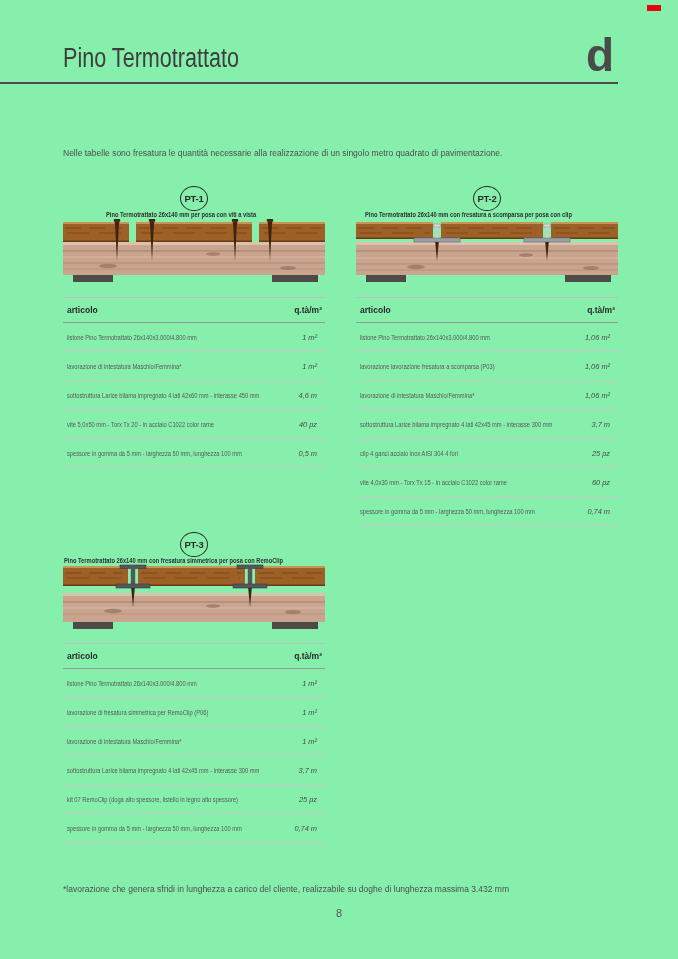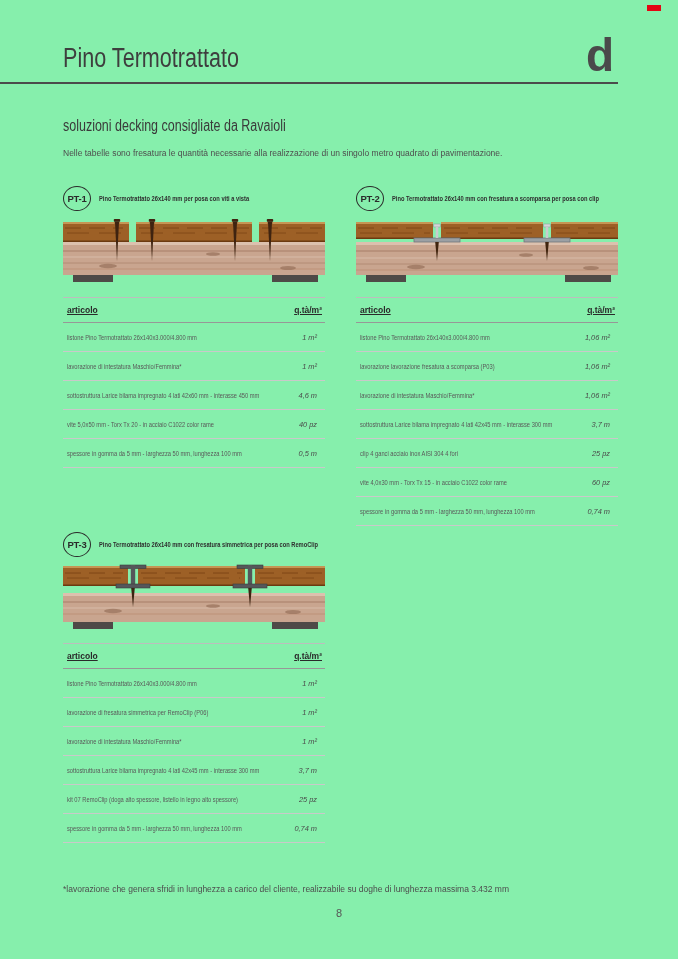--- a/index.html
+++ b/index.html
@@ -18,53 +18,52 @@
 
   .sx80 { display:inline-block; transform:scaleX(0.80); transform-origin:0 50%; white-space:nowrap; }
   .sx78 { display:inline-block; transform:scaleX(0.78); transform-origin:0 50%; white-space:nowrap; }
   .sx82 { display:inline-block; transform:scaleX(0.82); transform-origin:0 50%; white-space:nowrap; }
 
   .panel { position:absolute; width:262px; }
   .panel-pt1 { left:63px; top:186px; }
   .panel-pt2 { left:356px; top:186px; }
   .panel-pt3 { left:63px; top:532px; }
 
-  .panel-head { display:flex; align-items:center; height:25px; }
+  .panel-head { display:flex; align-items:center; height:25px;flex-direction:column; }
   .badge { width:28px; height:25px; flex:none; border:1.7px solid #2a2a2a; border-radius:50%;
            display:flex; align-items:center; justify-content:center;
            font-size:9.5px; font-weight:700; color:#2a2a2a; letter-spacing:-0.3px; }
   .panel-title { margin-left:8px; font-size:7px; font-weight:700; color:#2f2f2f; overflow:visible; }
 
   .illus { margin-top:7px; width:262px; height:67px; }
   .illus svg { display:block; }
 
   .dtable { margin-top:12px; border-top:1px solid #bdbdbd; }
   .thead { display:flex; justify-content:space-between; align-items:center; height:25px;
            border-bottom:1px solid #979797; padding:0 3px 0 4px; }
-  .th { font-size:8.5px; font-weight:700; color:#2a2a2a;text-decoration:underline; }
+  .th { font-size:8.5px; font-weight:700; color:#2a2a2a; }
   .trow { display:flex; justify-content:space-between; align-items:center; height:29px;
           border-bottom:1px solid #c9c9c9; padding-left:4px; }
   .td-art { flex:1 1 auto; min-width:0; font-size:7px; color:#595959; }
   .td-qty { flex:none; font-size:7.4px; color:#4a4a4a; padding-right:8px;font-style:italic; }
 
   .footnote { position:absolute; left:63px; top:884px; font-size:8.5px; color:#4d4d4d; white-space:nowrap; }
   .pagenum { position:absolute; left:0; top:907px; width:678px; text-align:center; font-size:11px; color:#565656; }
 </style>
 </head>
 <body>
 
 <div class="page">
 
   <div class="red-mark"></div>
 
   <h1 class="title"><span class="sx80">Pino Termotrattato</span></h1>
   <div class="letter-d">d</div>
   <div class="header-rule"></div>
 
-  <h2 class="section-heading"><span class="sx78">soluzioni decking consigliate da Ravaioli</span></h2>
   <p class="intro-text">Nelle tabelle sono fresatura le quantità necessarie alla realizzazione di un singolo metro quadrato di pavimentazione.</p>
 
   <section class="panel panel-pt1">
     <div class="panel-head">
       <span class="badge">PT-1</span>
       <span class="panel-title"><span class="sx82">Pino Termotrattato 26x140 mm per posa con viti a vista</span></span>
     </div>
     <div class="illus">
       <svg width="262" height="67" viewBox="0 0 262 67">
         <g>

